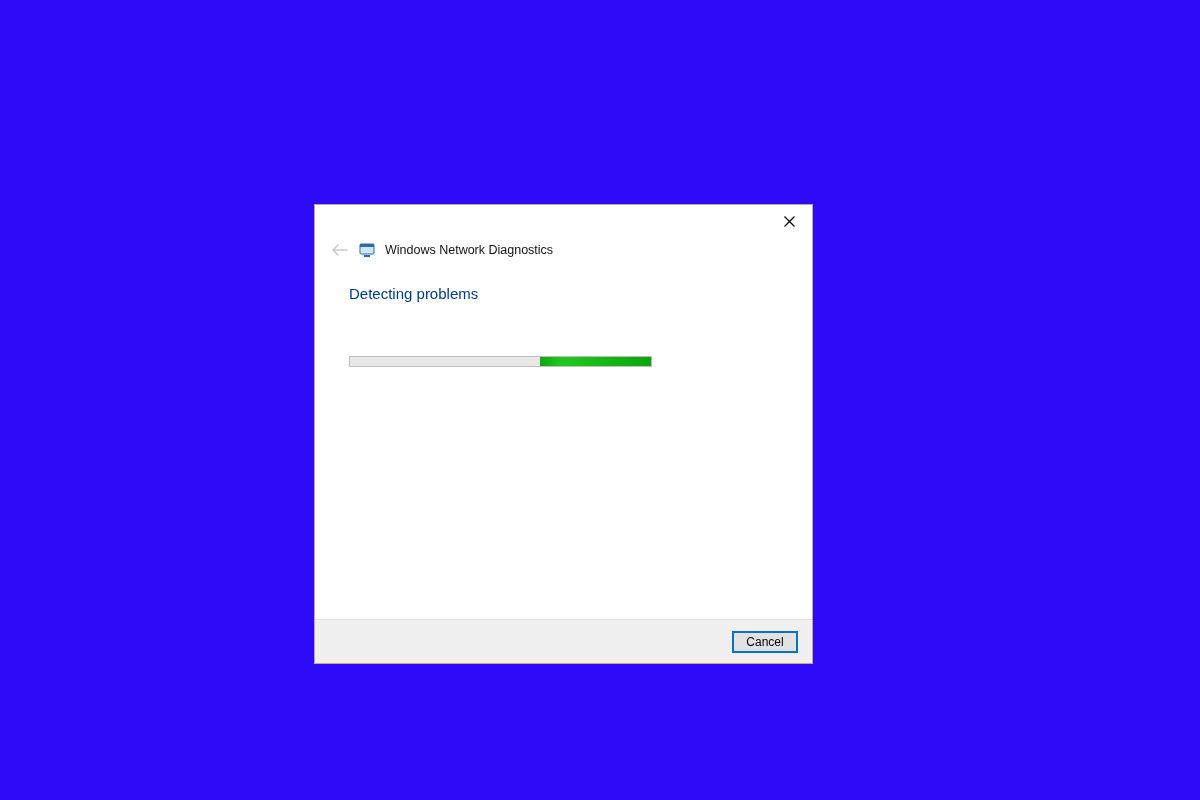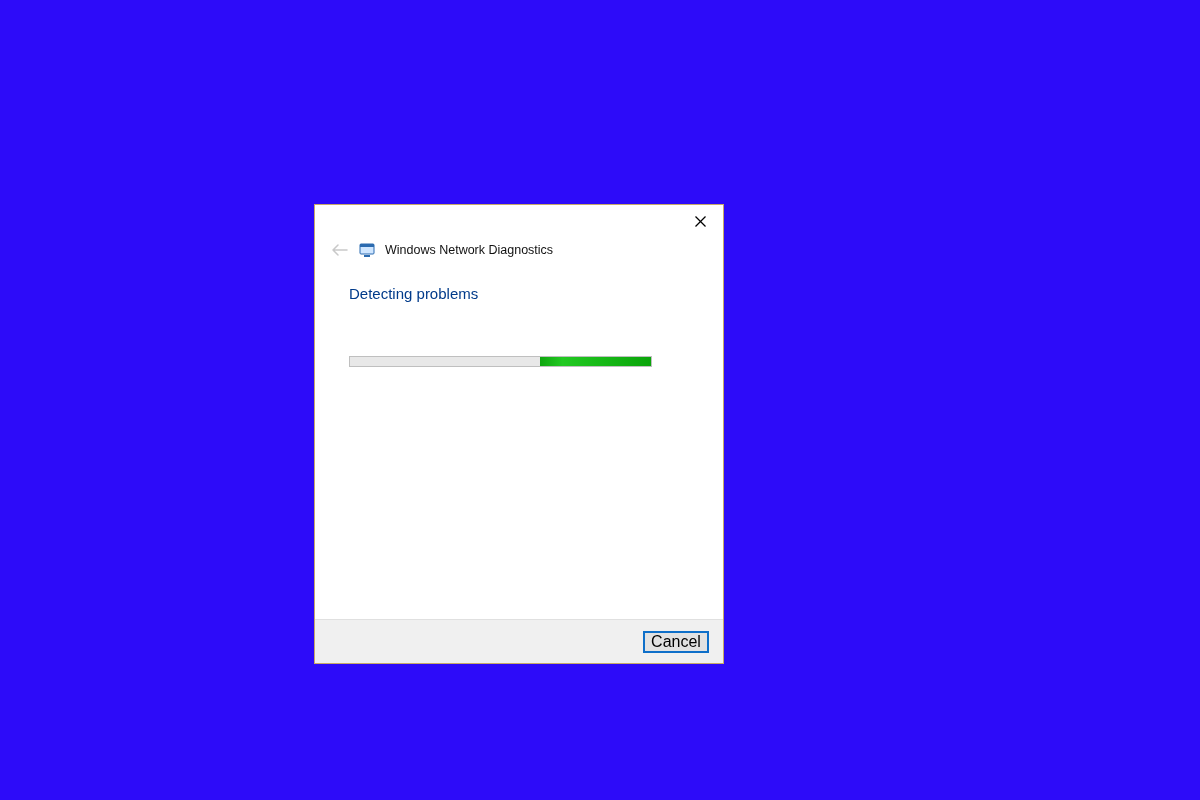--- a/index.html
+++ b/index.html
@@ -6,21 +6,21 @@
     html, body { width: 1200px; height: 800px; overflow: hidden; }
     body {
       background: #2d0bf9;
       font-family: "Segoe UI", Arial, sans-serif;
       position: relative;
     }
     .dialog {
       position: absolute;
       left: 314px;
       top: 204px;
-      width: 410px;
+      width: 499px;
       height: 460px;
       background: #ffffff;
       border: 1px solid #c7a86a;
       display: flex;
       flex-direction: column;
     }
     .titlebar {
       height: 32px;
       display: flex;
       align-items: center;
@@ -93,21 +93,21 @@
       background: #f0f0f0;
       border-top: 1px solid #e0e0e0;
       display: flex;
       align-items: center;
       justify-content: flex-end;
       padding: 0 14px;
     }
     .cancel-btn {
       min-width: 66px;
       height: 22px;
-      font-size: 16px;
+      font-size: 12px;
       font-family: inherit;
       background: #e2e2e2;
       border: 1px solid #0e6fc9;
       outline: 1px solid #0e6fc9;
       outline-offset: -2px;
       cursor: pointer;
       color: #000;
     }
   </style>
 </head>

